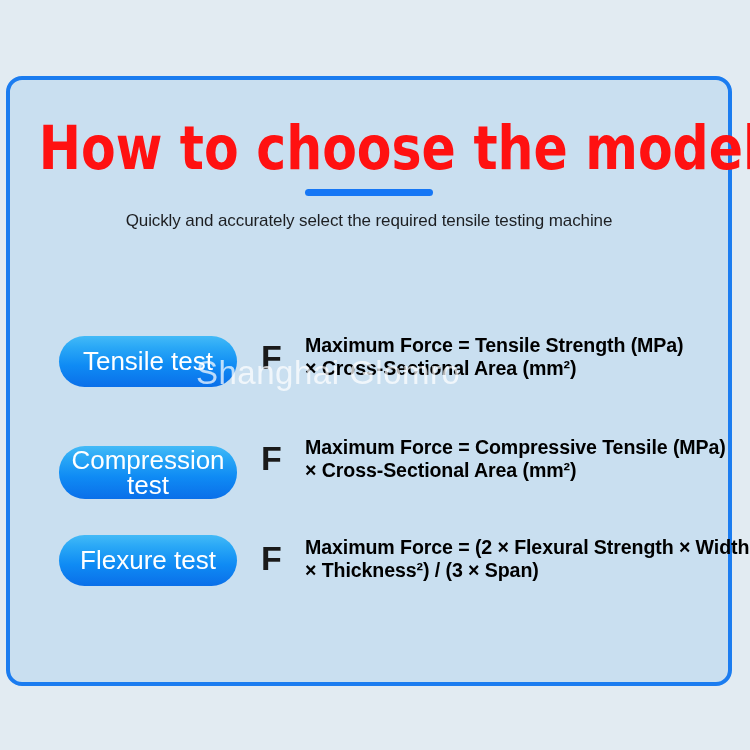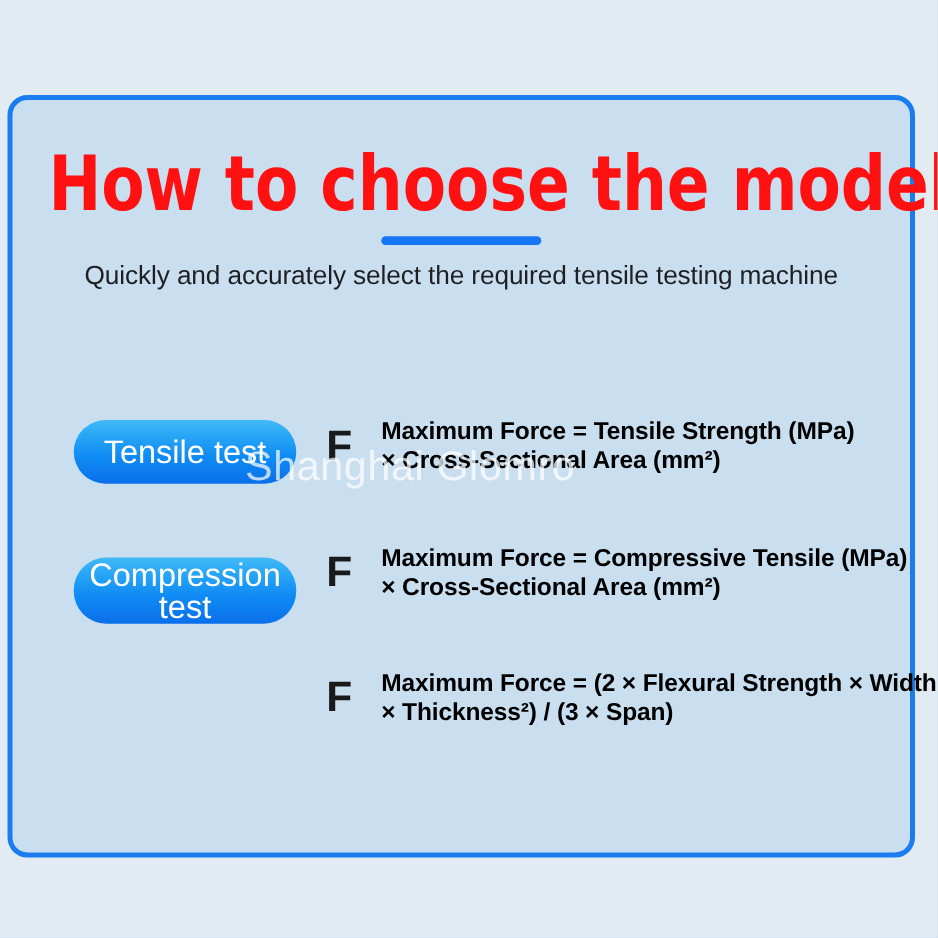--- a/index.html
+++ b/index.html
@@ -64,21 +64,21 @@
     border-radius: 4px;
   }
 
   #subtitle {
     position: absolute;
     left: 0;
     top: 126px;
     width: 100%;
     text-align: center;
     color: #1d1f22;
-    font-size: 21px;
+    font-size: 17px;
     line-height: 29px;
     letter-spacing: -0.1px;
   }
 
   
   .row {
     position: absolute;
     left: 0;
     width: 100%;
     height: 60px;
@@ -174,20 +174,21 @@
 
     <div class="row" id="row-2">
       <div class="pill">Compression
 test</div>
       <div class="f-symbol">F</div>
       <div class="formula">Maximum Force = Compressive Tensile (MPa)
 × Cross-Sectional Area (mm²)</div>
     </div>
 
     <div class="row" id="row-3">
+      <div class="pill">Flexure test</div>
       <div class="f-symbol">F</div>
       <div class="formula">Maximum Force = (2 × Flexural Strength × Width
 × Thickness²) / (3 × Span)</div>
     </div>
 
   </div>
 
   <div id="watermark">Shanghai Glomro</div>
 
 </div>

